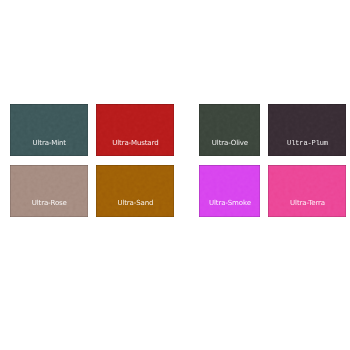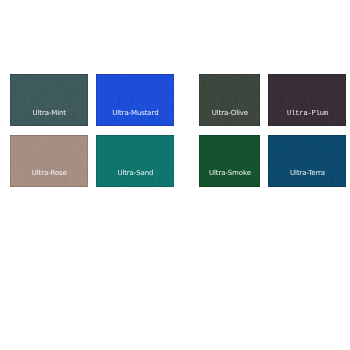--- a/index.html
+++ b/index.html
@@ -4,21 +4,21 @@
 <title>Color swatch grid</title>
 <style>
   html,body{margin:0;padding:0;}
   body{
     width:350px;height:350px;background:#ffffff;overflow:hidden;
     font-family:"DejaVu Sans",sans-serif;
   }
 
   
   .swatch-grid{
-    position:absolute;left:10px;top:74px;width:336px;
+    position:absolute;left:10px;top:104px;width:336px;
     display:grid;
     grid-template-columns:repeat(4,77.6px);
     column-gap:8.5px;
     row-gap:8.7px;
   }
 
   .swatch{
     position:relative;height:52.0px;isolation:isolate;overflow:hidden;
     display:flex;align-items:flex-start;justify-content:center;
     background:#cccccc;
@@ -64,21 +64,21 @@
   <div class="swatch" style="background: rgb(63, 90, 92);">
     <div class="swatch-texture">
         <svg>
           <rect width="100%" height="100%" filter="url(#grainf)"></rect>
         </svg>
       </div>
     <div class="swatch-edge"></div>
     <div class="swatch-label">Ultra-Mint</div>
   </div>
 
-  <div class="swatch" style="background: #1d4ed8;">
+  <div class="swatch" style="background: #b91c1c;">
     <div class="swatch-texture">
         <svg>
           <rect width="100%" height="100%" filter="url(#grainf)"></rect>
         </svg>
       </div>
     <div class="swatch-edge"></div>
     <div class="swatch-label">Ultra-Mustard</div>
   </div>
 
 
@@ -105,42 +105,42 @@
   <div class="swatch" style="background: rgb(167, 142, 131);">
     <div class="swatch-texture">
         <svg>
           <rect width="100%" height="100%" filter="url(#grainf)"></rect>
         </svg>
       </div>
     <div class="swatch-edge"></div>
     <div class="swatch-label">Ultra-Rose</div>
   </div>
 
-  <div class="swatch" style="background: #0f766e;">
+  <div class="swatch" style="background: #a16207;">
     <div class="swatch-texture">
         <svg>
           <rect width="100%" height="100%" filter="url(#grainf)"></rect>
         </svg>
       </div>
     <div class="swatch-edge"></div>
     <div class="swatch-label">Ultra-Sand</div>
   </div>
 
-  <div class="swatch" style="background: #14532d; margin-left: 17px;">
+  <div class="swatch" style="background: #d946ef; margin-left: 17px;">
     <div class="swatch-texture">
         <svg>
           <rect width="100%" height="100%" filter="url(#grainf)"></rect>
         </svg>
       </div>
     <div class="swatch-edge"></div>
     <div class="swatch-label">Ultra-Smoke</div>
   </div>
 
 
-  <div class="swatch" style="background: #0c4a6e;">
+  <div class="swatch" style="background: #ec4899;">
     <div class="swatch-texture">
         <svg>
           <rect width="100%" height="100%" filter="url(#grainf)"></rect>
         </svg>
       </div>
     <div class="swatch-edge"></div>
     <div class="swatch-label">Ultra-Terra</div>
   </div>
 
 </div>

